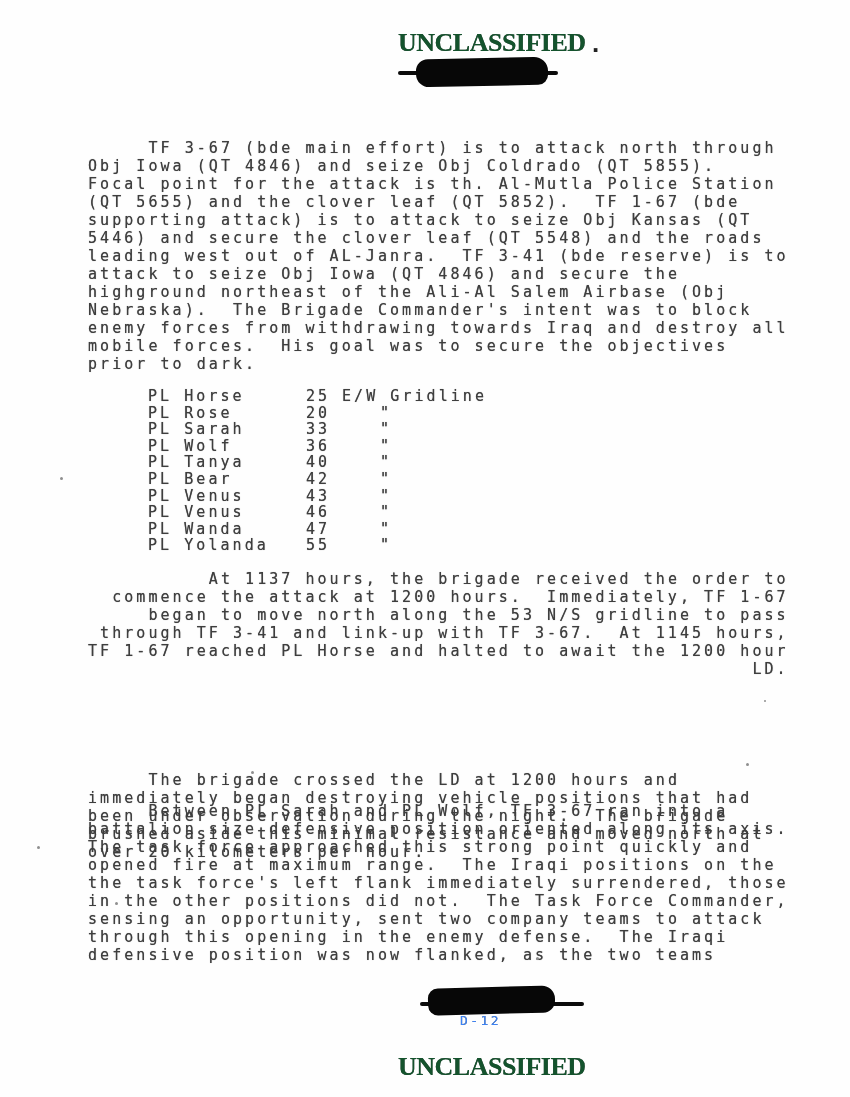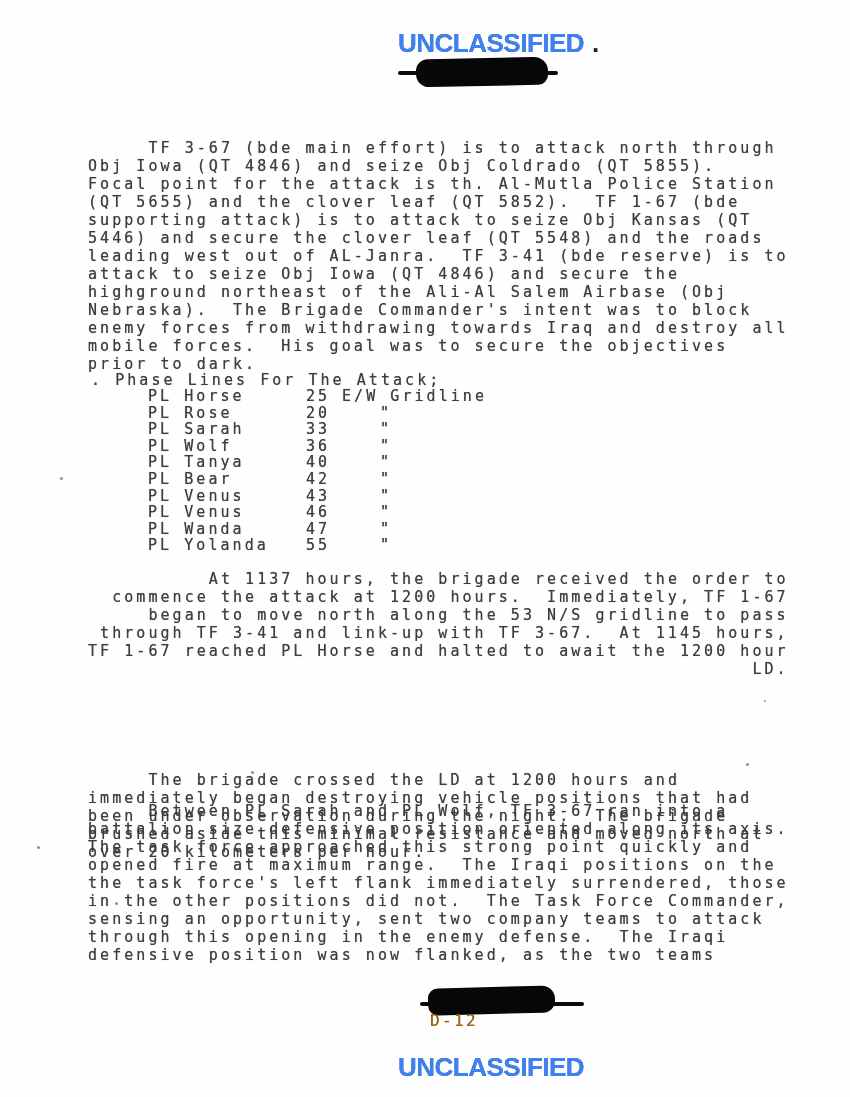--- a/index.html
+++ b/index.html
@@ -4,23 +4,23 @@
 <style>
   html,body { margin:0; padding:0; background:#ffffff; }
   .page {
     position:relative; width:850px; height:1097px;
     background:#fefefe; overflow:hidden;
     font-family:"DejaVu Sans Mono", monospace;
   }
   
   .classification {
     position:absolute;
-    font-family:Liberation Sans, sans-serif;
+    font-family:Liberation Serif, serif;
     font-weight:bold; font-size:26px; letter-spacing:-0.5px;
-    color:#3b82f6; text-shadow:0 0 0.6px rgba(10,10,10,0.7);
+    color:#14532d; text-shadow:0 0 0.6px rgba(10,10,10,0.7);
     white-space:nowrap;
     text-align:center;
   }
   #title-top    { left:398px; top:28px;  }
   #title-bottom { left:398px; top:1052px; }
   #title-period { left:592px; top:28px; font-size:26px; font-weight:bold;
                   font-family:"Liberation Sans", sans-serif; position:absolute; color:#222; }
   
   .redline { position:absolute; height:4px; background:#0b0b0b; border-radius:2px; }
   .redblob { position:absolute; background:#070707; }
@@ -45,22 +45,22 @@
   
   .phase-rows { position:absolute; left:0; top:387px; width:688px; }
   .phase-row  { position:relative; height:16.6px; }
   .phase-row span { position:absolute; white-space:pre; }
   .pl-name  { left:148px; }
   .pl-value { left:306px; }
   .pl-unit  { left:342px; }
   .pl-ditto { left:380px; }
   
   #page-number {
-    position:absolute; left:430px; top:1012px;
-    font-size:16px; letter-spacing:2.4px; color:#a16207;
+    position:absolute; left:460px; top:1012px;
+    font-size:13px; letter-spacing:2.4px; color:#3b82f6;
     text-shadow:0 0 0.6px rgba(46,46,46,0.75);
   }
   
   .speck { position:absolute; background:#8f8f8f; border-radius:50%; }
 </style>
 </head>
 <body>
 
 <div class="page">
 
@@ -77,21 +77,20 @@
 supporting attack) is to attack to seize Obj Kansas (QT
 5446) and secure the clover leaf (QT 5548) and the roads
 leading west out of AL-Janra.  TF 3-41 (bde reserve) is to
 attack to seize Obj Iowa (QT 4846) and secure the
 highground northeast of the Ali-Al Salem Airbase (Obj
 Nebraska).  The Brigade Commander's intent was to block
 enemy forces from withdrawing towards Iraq and destroy all
 mobile forces.  His goal was to secure the objectives
 prior to dark.</pre>
 
-  <pre id="phase-heading" class="mono">. Phase Lines For The Attack;</pre>
 
   <div class="phase-rows mono">
     <div class="phase-row">
       <span class="pl-name">PL Horse</span>
       <span class="pl-value">25</span>
       <span class="pl-unit">E/W Gridline</span>
       <span class="pl-ditto"></span>
     </div>
     <div class="phase-row">
       <span class="pl-name">PL Rose</span>

